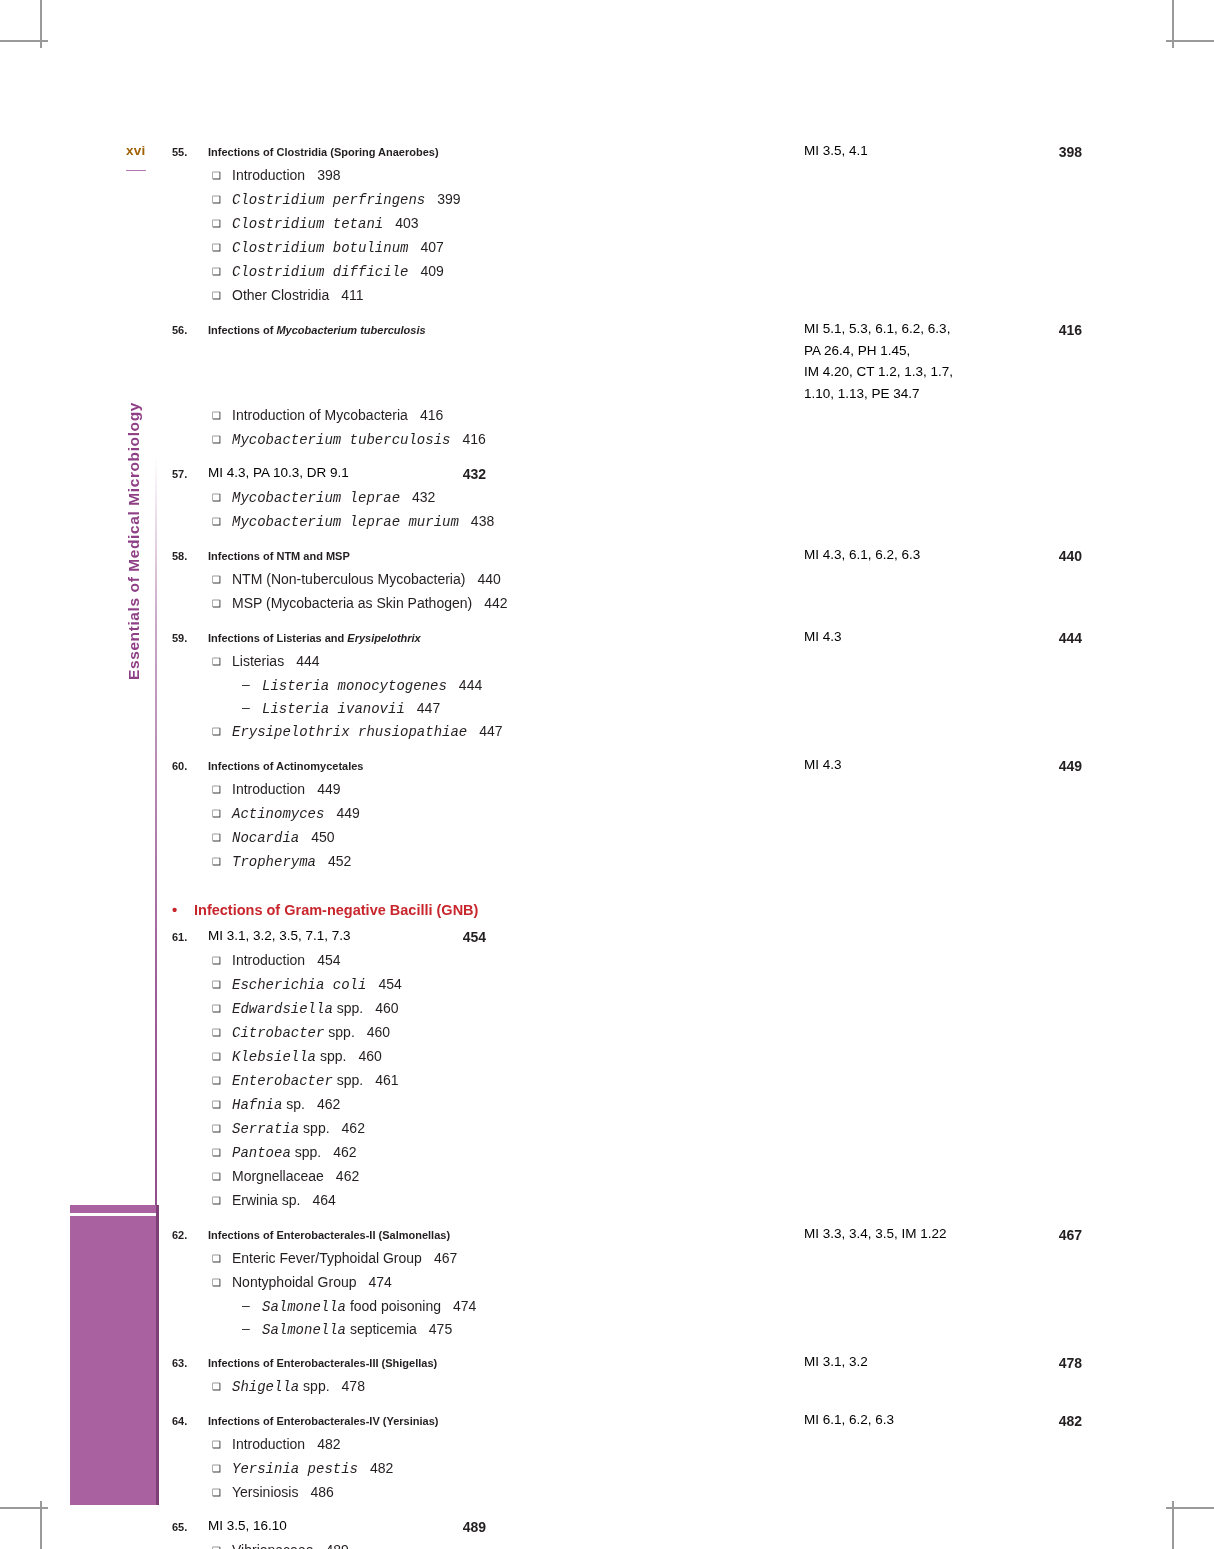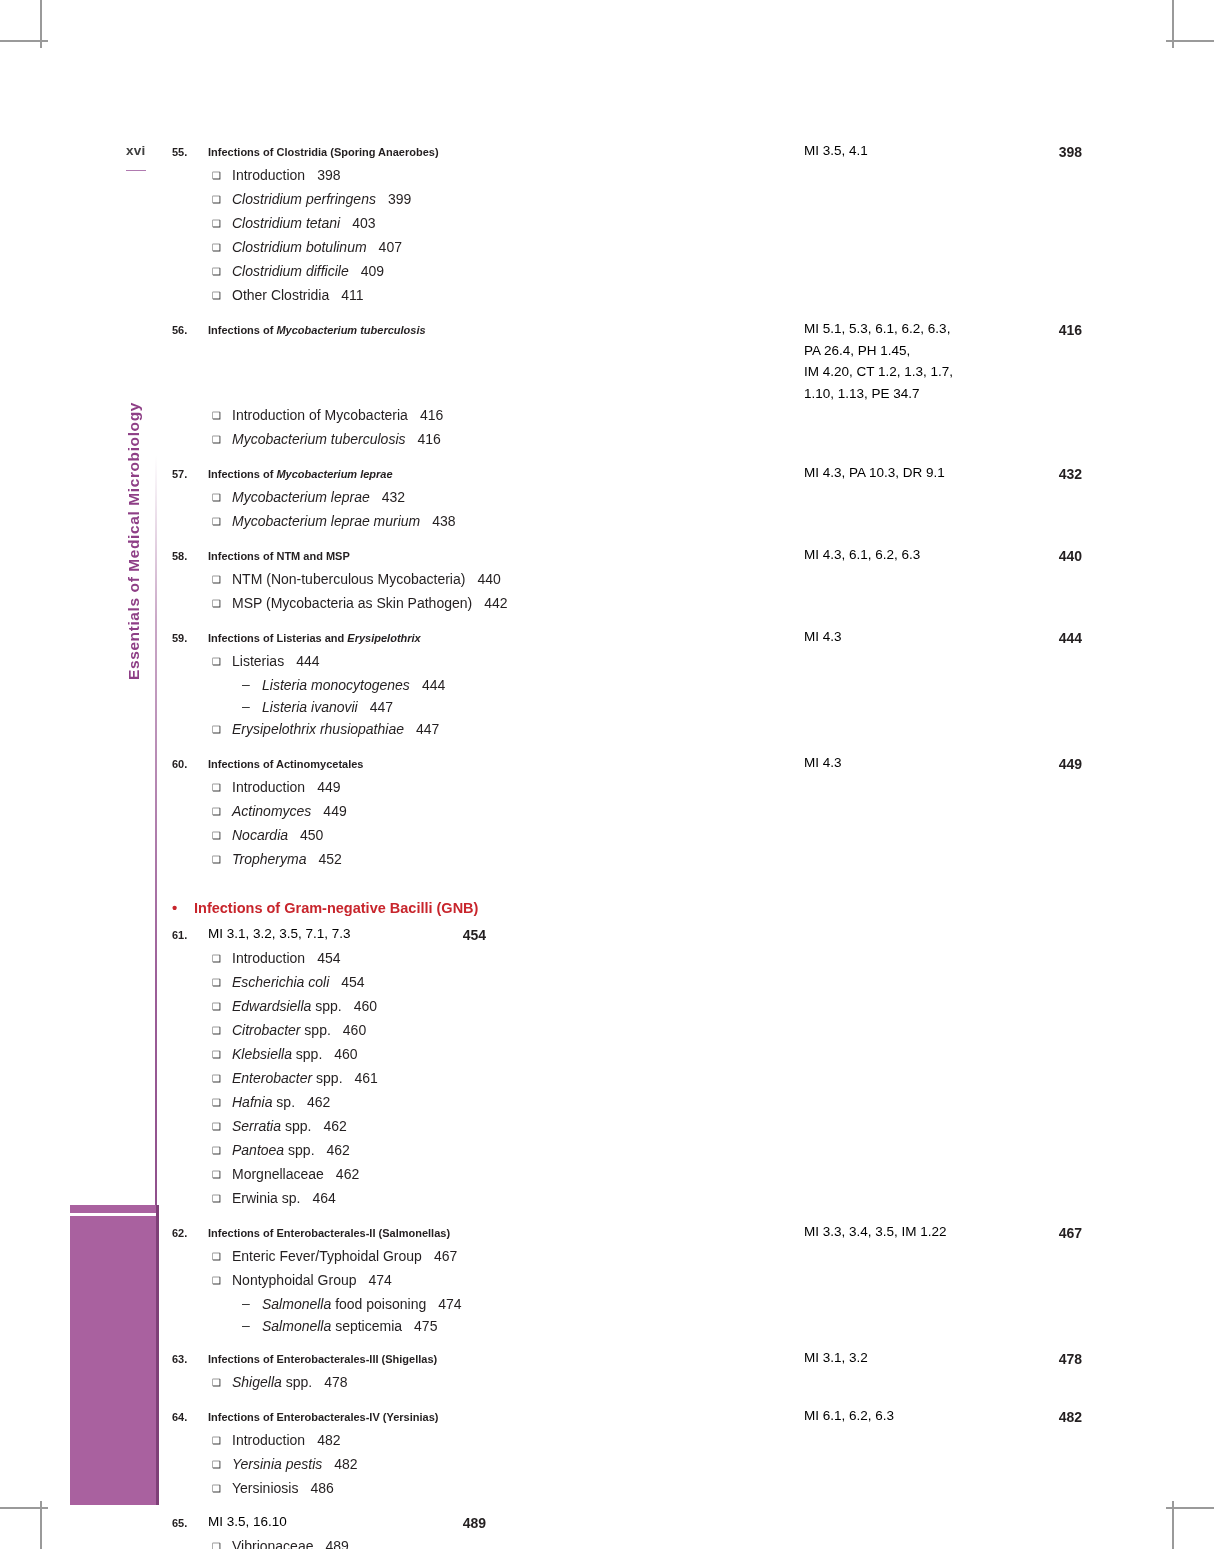--- a/index.html
+++ b/index.html
@@ -74,21 +74,21 @@
     background: #ffffff;
   }
 
   
   .folio {
     position: absolute;
     left: 126px;
     top: 143px;
     font-size: 13.5px;
     font-weight: bold;
-    color: #404040;
+    color: #a16207;
     border-bottom: 1.6px solid #b07ab0;
     padding-bottom: 12px;
     letter-spacing: 0.3px;
   }
 
   
   .toc {
     position: absolute;
     left: 172px;
     top: 140px;
@@ -148,21 +148,21 @@
     color: #3a3a3a;
     line-height: 22px;
     position: relative;
     top: -1px;
   }
   .sub .bul.dash {
     font-size: 14px;
   }
   .sub.lvl2 { padding-left: 70px; }
   .sub .txt { white-space: pre; }
-  .sub .txt i { font-style: italic; }
+  .sub .txt i { font-style: italic; font-family: Liberation Mono, monospace; }
   .sub .pg { margin-left: 12px; }
 
   .group-head {
     display: flex;
     align-items: baseline;
     color: #c8252c;
     font-weight: bold;
     font-size: 14.5px;
     line-height: 24px;
     padding-left: 0px;
@@ -260,21 +260,20 @@
           <span class="bul">❑</span>
           <span class="txt"><i>Mycobacterium tuberculosis</i></span>
           <span class="pg">416</span>
         </li>
       </ul>
       <div class="gap-sm"></div>
     </div>
     <div class="entry">
       <div class="chap-row">
         <div class="chap-num">57.</div>
-        <div class="chap-title">Infections of <i>Mycobacterium leprae</i></div>
         <div class="codes">
           <div>MI 4.3, PA 10.3, DR 9.1</div>
         </div>
         <div class="page-num">432</div>
       </div>
       <ul class="subs">
         <li class="sub">
           <span class="bul">❑</span>
           <span class="txt"><i>Mycobacterium leprae</i></span>
           <span class="pg">432</span>

